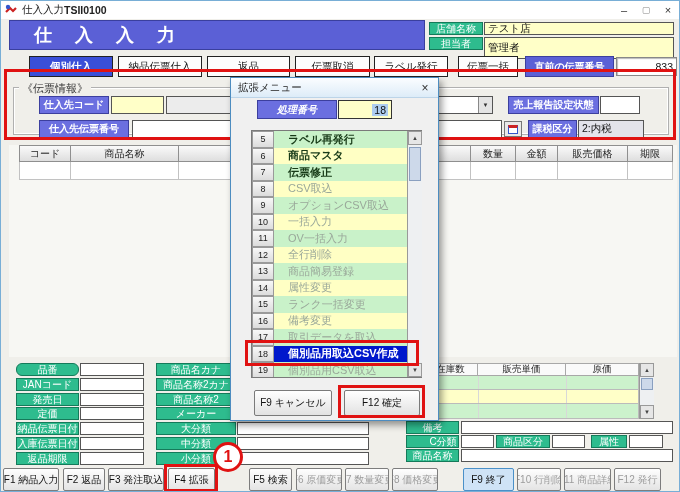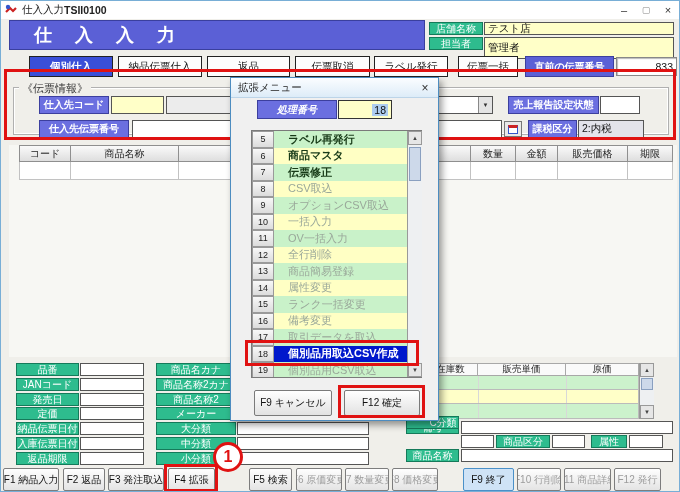--- a/index.html
+++ b/index.html
@@ -132,21 +132,21 @@
   <div class="abs grow" style="left:18px;top:161px;height:18px;">
     <div style="width:52px;"></div>
       <div style="width:108px;"></div>
       <div style="width:292px;"></div>
     <div style="width:45px;"></div>
       <div style="width:42px;"></div>
       <div style="width:70px;"></div>
       <div style="width:45px;"></div>
   </div>
 
-  <div class="abs greenlbl" style="left:15px;top:362px;width:63px;height:13px;">品番</div>
+  <div class="abs greenlbl" style="left:15px;top:362px;width:63px;height:13px;border-radius:6px;">品番</div>
   <div class="abs field" style="left:79px;top:362px;width:64px;height:13px;"></div>
   <div class="abs greenlbl" style="left:15px;top:377px;width:63px;height:13px;">JANコード</div>
   <div class="abs field" style="left:79px;top:377px;width:64px;height:13px;"></div>
   <div class="abs greenlbl" style="left:15px;top:392px;width:63px;height:13px;">発売日</div>
   <div class="abs field" style="left:79px;top:392px;width:64px;height:13px;"></div>
   <div class="abs greenlbl" style="left:15px;top:406px;width:63px;height:13px;">定価</div>
   <div class="abs field" style="left:79px;top:406px;width:64px;height:13px;"></div>
   <div class="abs greenlbl" style="left:15px;top:421px;width:63px;height:13px;">納品伝票日付</div>
   <div class="abs field" style="left:79px;top:421px;width:64px;height:13px;"></div>
   <div class="abs greenlbl" style="left:15px;top:436px;width:63px;height:13px;">入庫伝票日付</div>
@@ -187,21 +187,21 @@
       <div style="width:88px;"></div>
     </div>
   <div class="abs sbar" style="left:638px;top:362px;width:15px;height:56px;">
     <div class="sarrow" style="top:0;">▲</div>
     <div class="sthumb" style="top:15px;width:12px;height:12px;"></div>
     <div class="sarrow" style="bottom:0;">▼</div>
   </div>
 
   <div class="abs greenlbl" style="left:405px;top:420px;width:53px;height:13px;">備考</div>
   <div class="abs field" style="left:460px;top:420px;width:212px;height:13px;"></div>
-  <div class="abs greenlbl" style="left:405px;top:415px;width:53px;height:13px;padding-left:21px;">C分類</div>
+  <div class="abs greenlbl" style="left:405px;top:434px;width:53px;height:13px;padding-left:21px;">C分類</div>
   <div class="abs field" style="left:460px;top:434px;width:33px;height:13px;"></div>
   <div class="abs greenlbl" style="left:495px;top:434px;width:54px;height:13px;">商品区分</div>
   <div class="abs field" style="left:551px;top:434px;width:33px;height:13px;"></div>
   <div class="abs greenlbl" style="left:590px;top:434px;width:36px;height:13px;">属性</div>
   <div class="abs field" style="left:628px;top:434px;width:34px;height:13px;"></div>
   <div class="abs greenlbl" style="left:405px;top:448px;width:53px;height:13px;">商品名称</div>
   <div class="abs field" style="left:460px;top:448px;width:212px;height:13px;"></div>
 
   <div class="abs fk" style="left:2px;top:467px;width:56px;height:23px;">F1 納品入力</div>
   <div class="abs fk" style="left:62px;top:467px;width:42px;height:23px;">F2 返品</div>

